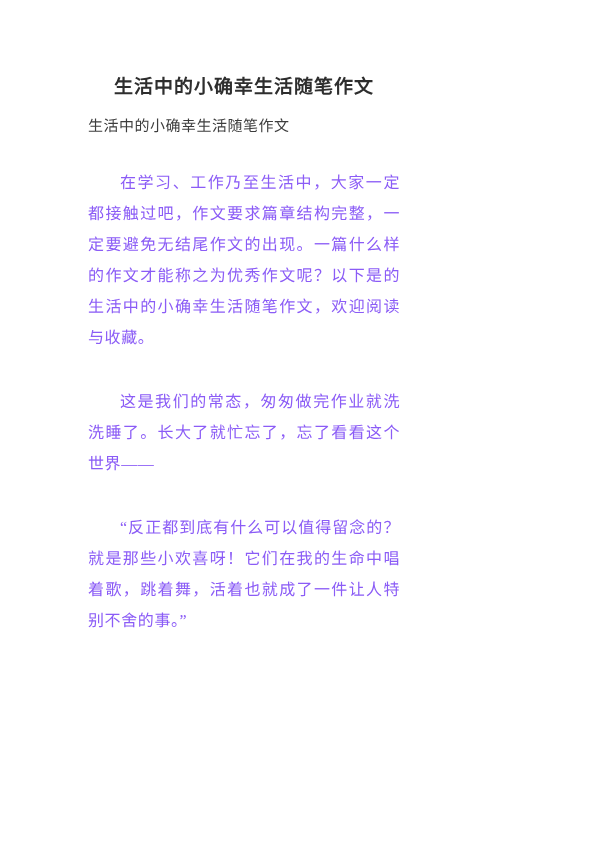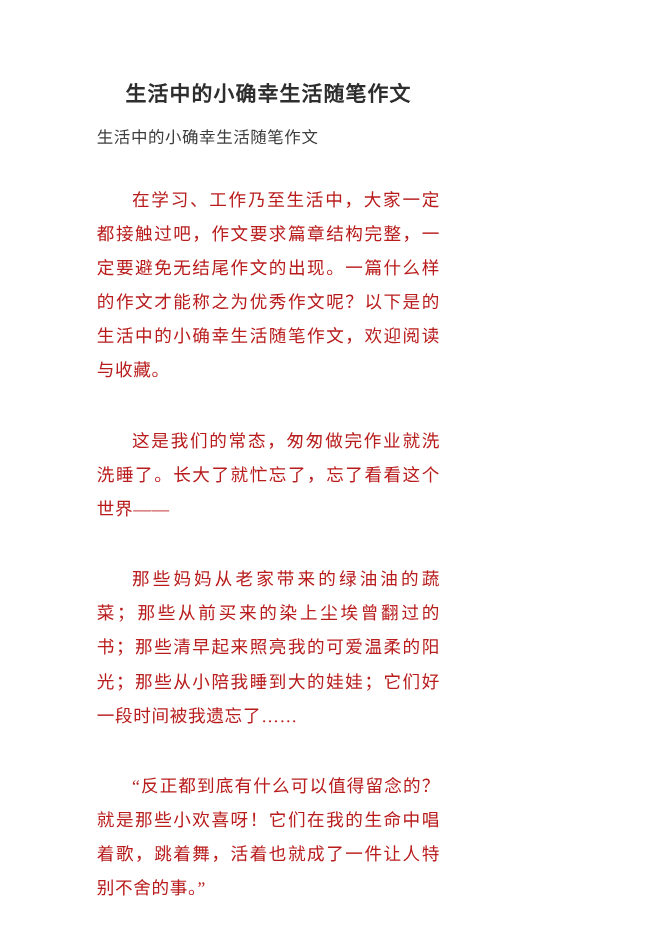--- a/index.html
+++ b/index.html
@@ -37,36 +37,35 @@
     text-align: left;
     color: #3d3d3d;
     letter-spacing: 0.5px;
   }
   .para {
     margin: 33px 0 0 0;
     font-size: 16px;
     line-height: 31px;
     text-align: justify;
     text-indent: 2em;
-    color: #b91c1c;
+    color: #8b5cf6;
     letter-spacing: 0.6px;
   }
   .doc-subtitle + .para {
     margin-top: 30px;
   }
 </style>
 </head>
 <body>
 
 <div class="page">
   <h1 class="doc-title">生活中的小确幸生活随笔作文</h1>
 
   <p class="doc-subtitle">生活中的小确幸生活随笔作文</p>
 
   <p class="para">在学习、工作乃至生活中，大家一定都接触过吧，作文要求篇章结构完整，一定要避免无结尾作文的出现。一篇什么样的作文才能称之为优秀作文呢？以下是的生活中的小确幸生活随笔作文，欢迎阅读与收藏。</p>
 
   <p class="para">这是我们的常态，匆匆做完作业就洗洗睡了。长大了就忙忘了，忘了看看这个世界——</p>
 
-  <p class="para">那些妈妈从老家带来的绿油油的蔬菜；那些从前买来的染上尘埃曾翻过的书；那些清早起来照亮我的可爱温柔的阳光；那些从小陪我睡到大的娃娃；它们好一段时间被我遗忘了……</p>
 
   <p class="para">“反正都到底有什么可以值得留念的？就是那些小欢喜呀！它们在我的生命中唱着歌，跳着舞，活着也就成了一件让人特别不舍的事。”</p>
 
 </div>
 
 </body></html>

